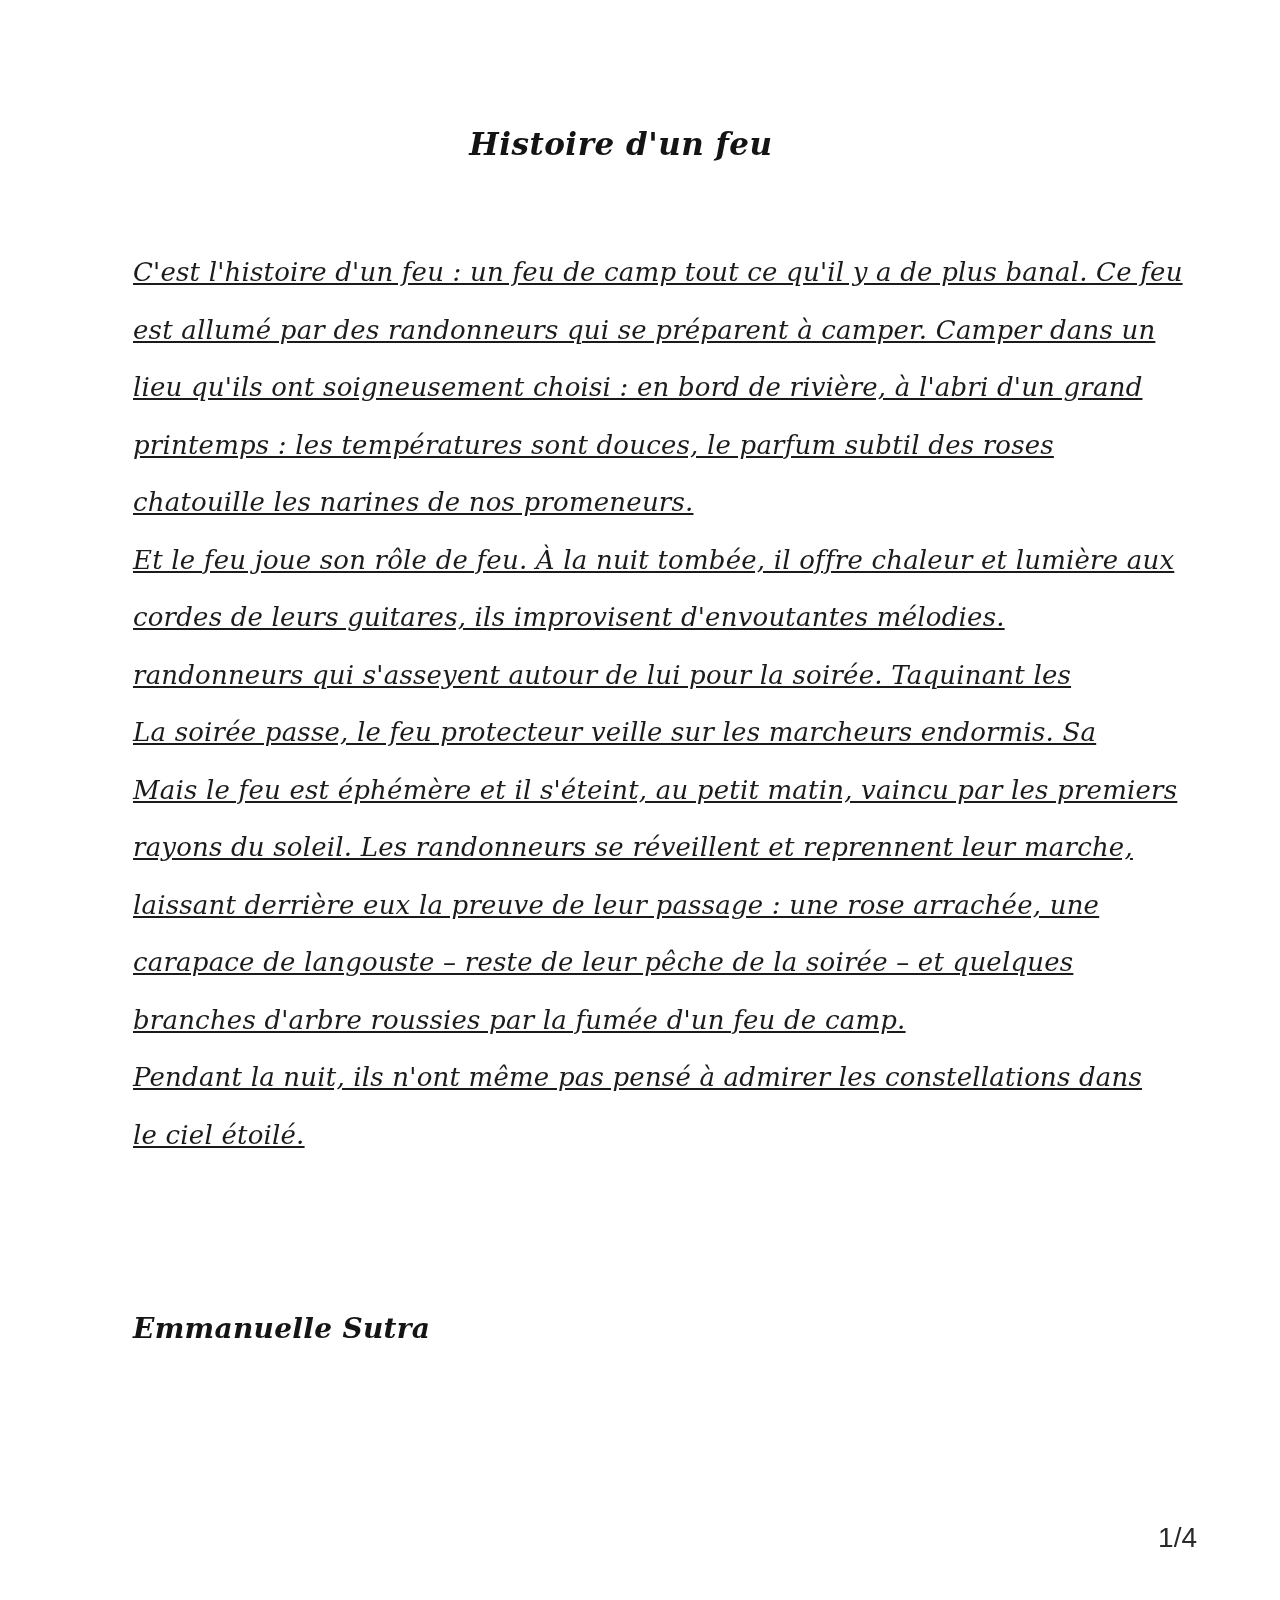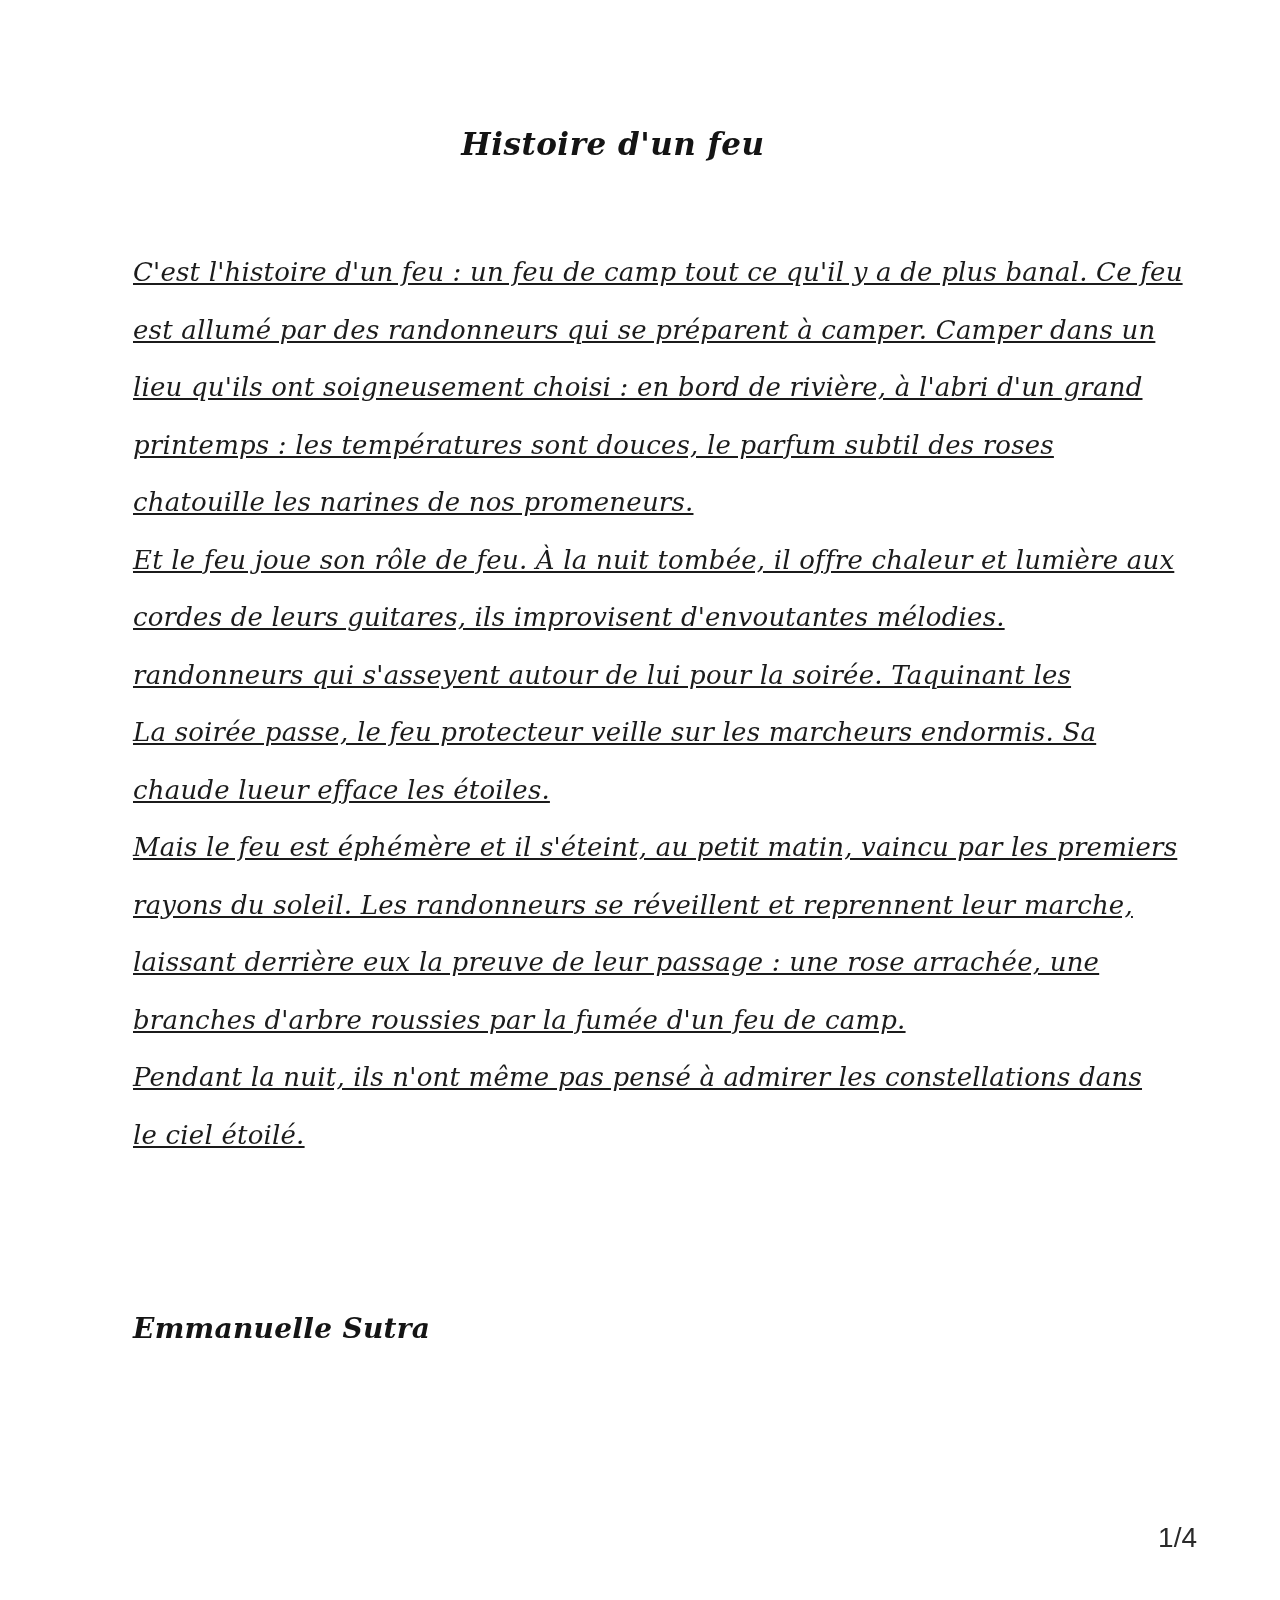--- a/index.html
+++ b/index.html
@@ -12,21 +12,21 @@
     width: 1280px;
     height: 1600px;
     background: #ffffff;
     overflow: hidden;
     font-family: "DejaVu Serif", serif;
     color: #1b1b1b;
   }
   .doc-title {
     position: absolute;
     top: 126px;
-    left: 8px;
+    left: 16px;
     width: 1210px; 
     text-align: center;
     font-size: 31px;
     font-weight: bold;
     font-style: italic;
     letter-spacing: 0.5px;
     color: #141414;
   }
   .body-text {
     position: absolute;
@@ -73,24 +73,24 @@
   <div class="body-text">
     <div class="text-line">C'est l'histoire d'un feu : un feu de camp tout ce qu'il y a de plus banal. Ce feu</div>
     <div class="text-line">est allumé par des randonneurs qui se préparent à camper. Camper dans un</div>
     <div class="text-line">lieu qu'ils ont soigneusement choisi : en bord de rivière, à l'abri d'un grand</div>
     <div class="text-line">printemps : les températures sont douces, le parfum subtil des roses</div>
     <div class="text-line">chatouille les narines de nos promeneurs.</div>
     <div class="text-line">Et le feu joue son rôle de feu. À la nuit tombée, il offre chaleur et lumière aux</div>
     <div class="text-line">cordes de leurs guitares, ils improvisent d'envoutantes mélodies.</div>
     <div class="text-line">randonneurs qui s'asseyent autour de lui pour la soirée. Taquinant les</div>
     <div class="text-line">La soirée passe, le feu protecteur veille sur les marcheurs endormis. Sa</div>
-    <div class="text-line">chaude lueur efface les étoiles.</div>
     <div class="text-line">Mais le feu est éphémère et il s'éteint, au petit matin, vaincu par les premiers</div>
     <div class="text-line">rayons du soleil. Les randonneurs se réveillent et reprennent leur marche,</div>
     <div class="text-line">laissant derrière eux la preuve de leur passage : une rose arrachée, une</div>
+    <div class="text-line">carapace de langouste – reste de leur pêche de la soirée – et quelques</div>
     <div class="text-line">branches d'arbre roussies par la fumée d'un feu de camp.</div>
     <div class="text-line">Pendant la nuit, ils n'ont même pas pensé à admirer les constellations dans</div>
     <div class="text-line">le ciel étoilé.</div>
   </div>
 
   <div class="author-line">Emmanuelle Sutra</div>
 
   <div class="page-indicator">1/4</div>
 
 </div>

